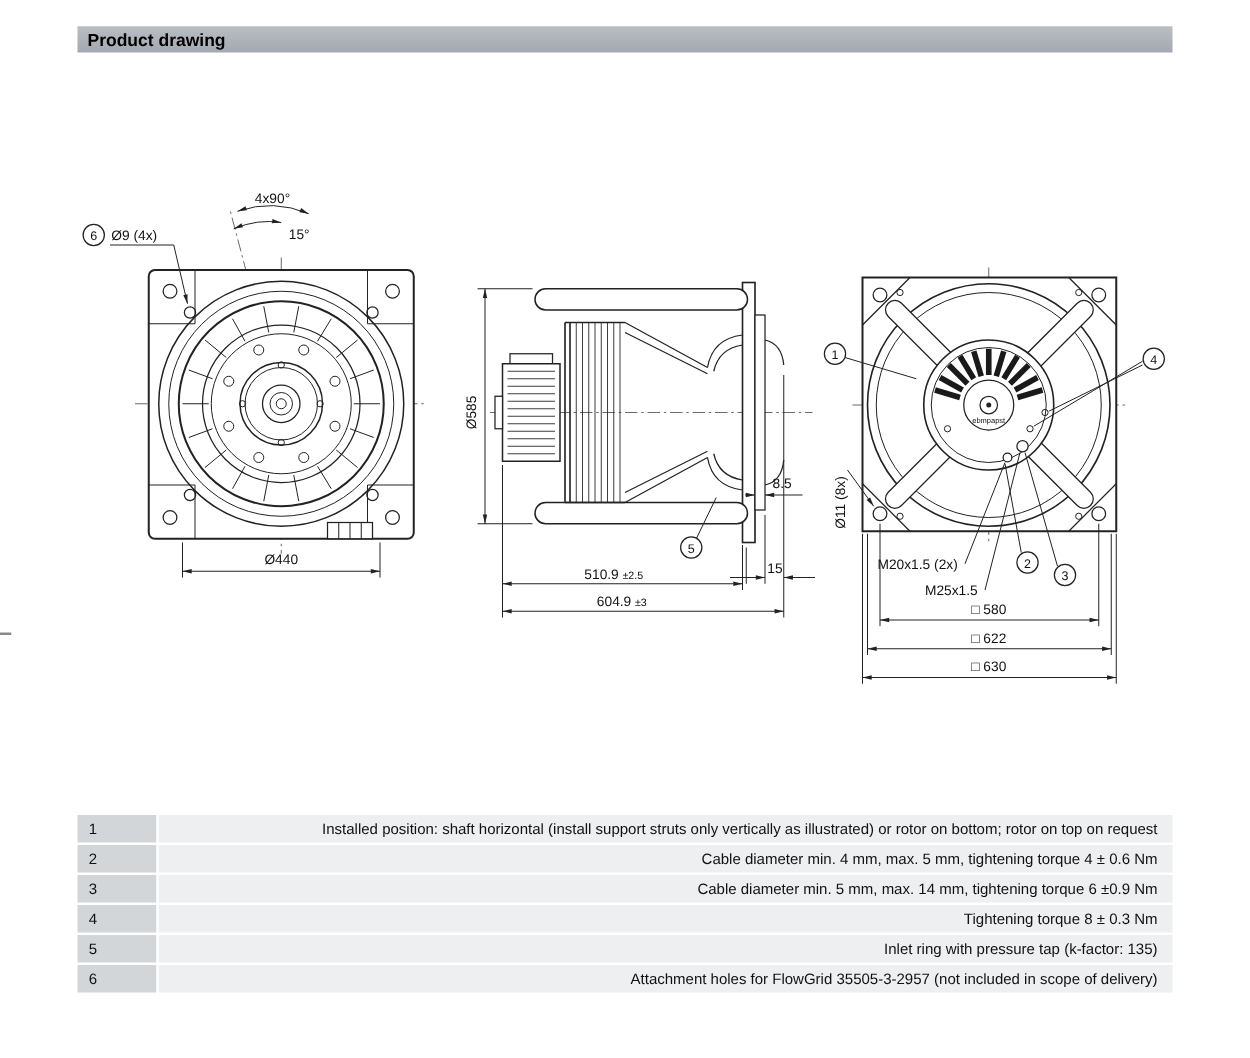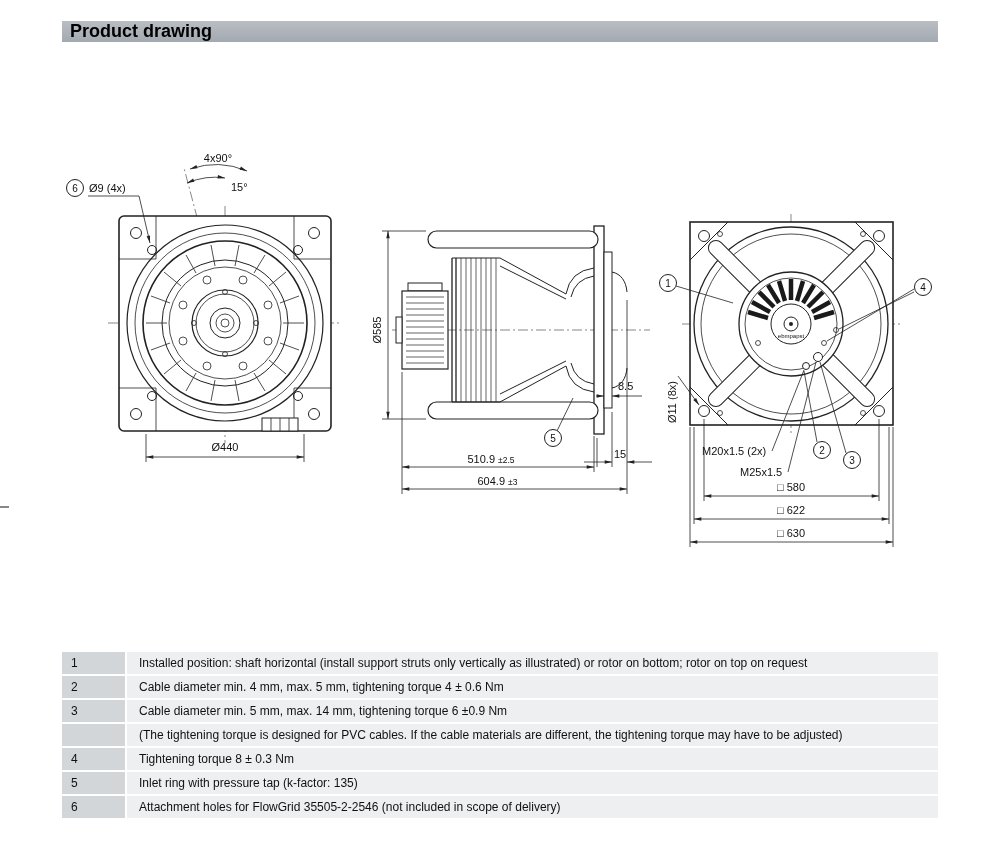--- a/index.html
+++ b/index.html
@@ -1,35 +1,35 @@
 <!DOCTYPE html>
 <html><head>
 <meta charset="utf-8">
 <style>
   html,body{margin:0;padding:0;background:#fff;}
   .page{position:relative;width:1000px;height:846px;background:#fff;overflow:hidden;
         font-family:"Liberation Sans",sans-serif;color:#111;}
   .margin-mark{position:absolute;left:0;top:506px;width:9px;height:2px;background:#888;}
   .header-bar{position:absolute;left:62px;top:21px;width:876px;height:21px;
               background:linear-gradient(#b9bec4,#a3a9b0);display:flex;align-items:center;}
-  .header-bar span{font-size:18px;font-weight:bold;padding-left:8px;color:#000;}
+  .header-bar span{font-size:14px;font-weight:bold;padding-left:8px;color:#000;}
   svg.drawing{position:absolute;left:0;top:0;}
   svg text{font:11px "Liberation Sans",sans-serif;fill:#111;stroke:none;}
   .t-s{font-size:8.5px;}
   .t-c{font-size:10px;}
   .t-b{font-size:6px;}
   .s07{stroke-width:.7;} .s08{stroke-width:.8;} .s10{stroke-width:1;}
   .s12{stroke-width:1.2;} .s13{stroke-width:1.3;} .s16{stroke-width:1.6;}
   .cl{stroke:#555;stroke-width:.7;stroke-dasharray:10 3 2 3;fill:none;}
   .dim{stroke:#222;stroke-width:.8;fill:none;}
   .thick{stroke:#1a1a1a;stroke-width:4.5;fill:none;}
   .notes{position:absolute;left:62px;top:652px;width:876px;font-size:12px;line-height:16px;}
   .note-row{display:flex;margin-bottom:2px;}
   .note-num{width:48px;flex:0 0 48px;background:#d2d6d9;padding:3px 6px 3px 9px;margin-right:2px;}
-  .note-text{flex:1;background:#edeff0;padding:3px 12px;}
+  .note-text{flex:1;background:#edeff0;padding:3px 12px;text-align:right;}
 </style>
 </head>
 <body>
 
 <div class="page">
 
   <div class="margin-mark"></div>
 
   <div class="header-bar">
     <span>Product drawing</span>
@@ -241,30 +241,26 @@
     </div>
     <div class="note-row">
       <div class="note-num">2</div>
       <div class="note-text">Cable diameter min. 4 mm, max. 5 mm, tightening torque 4 ± 0.6 Nm</div>
     </div>
     <div class="note-row">
       <div class="note-num">3</div>
       <div class="note-text">Cable diameter min. 5 mm, max. 14 mm, tightening torque 6 ±0.9 Nm</div>
     </div>
     <div class="note-row">
-      <div class="note-num"></div>
-      <div class="note-text">(The tightening torque is designed for PVC cables. If the cable materials are different, the tightening torque may have to be adjusted)</div>
-    </div>
-    <div class="note-row">
       <div class="note-num">4</div>
       <div class="note-text">Tightening torque 8 ± 0.3 Nm</div>
     </div>
     <div class="note-row">
       <div class="note-num">5</div>
       <div class="note-text">Inlet ring with pressure tap (k-factor: 135)</div>
     </div>
     <div class="note-row">
       <div class="note-num">6</div>
-      <div class="note-text">Attachment holes for FlowGrid 35505-2-2546 (not included in scope of delivery)</div>
+      <div class="note-text">Attachment holes for FlowGrid 35505-3-2957 (not included in scope of delivery)</div>
     </div>
   </div>
 
 </div>
 
 </body></html>

